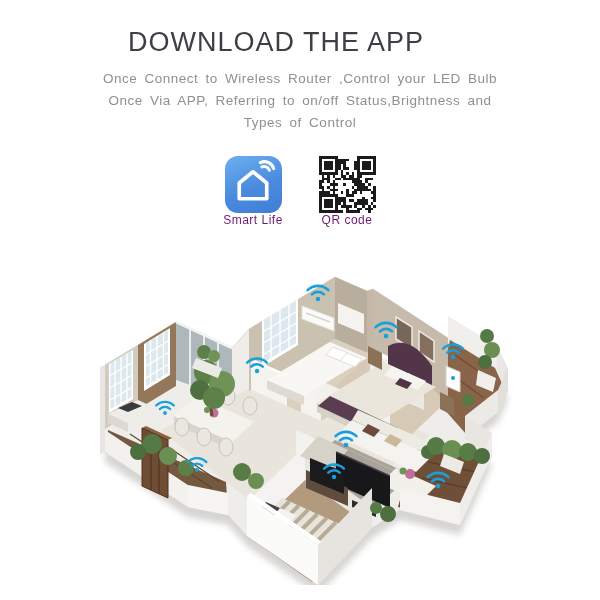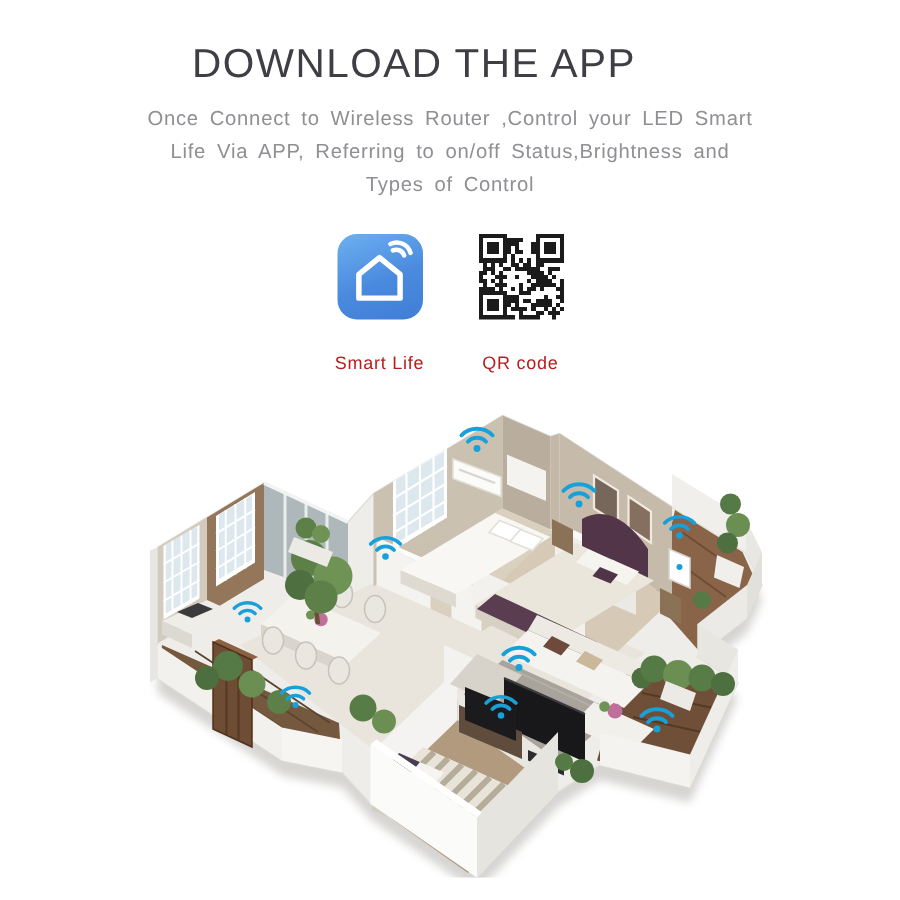--- a/index.html
+++ b/index.html
@@ -10,33 +10,33 @@
   .desc{position:absolute;top:68px;left:0;width:600px;text-align:center;
         font-size:13.5px;line-height:22px;letter-spacing:.5px;word-spacing:3px;color:#8f8f94;}
   .desc span{display:block;}
   .icons-row{position:absolute;top:156px;left:0;width:600px;display:flex;
              justify-content:center;align-items:flex-start;gap:18px;}
   .app-block{width:76px;display:flex;flex-direction:column;align-items:center;}
   .app-icon{width:57px;height:57px;border-radius:13px;
             background:linear-gradient(160deg,#6cb0f0 0%,#4a8ade 55%,#3f7ed5 100%);
             display:flex;align-items:center;justify-content:center;}
   .qr-box{width:57px;height:57px;background:#fff;display:flex;align-items:center;justify-content:center;}
-  .app-label{margin-top:22px;font-size:12px;letter-spacing:.5px;color:#b91c1c;text-align:center;white-space:nowrap;}
+  .app-label{margin-top:0;font-size:12px;letter-spacing:.5px;color:#701a75;text-align:center;white-space:nowrap;}
   .floorplan{position:absolute;left:60px;top:255px;}
 </style>
 </head>
 <body>
 
 <div class="page">
 
   <div class="title">DOWNLOAD THE APP</div>
 
   <div class="desc">
-    <span>Once Connect to Wireless Router ,Control your LED Smart</span>
-    <span>Life Via APP, Referring to on/off Status,Brightness and</span>
+    <span>Once Connect to Wireless Router ,Control your LED Bulb</span>
+    <span>Once Via APP, Referring to on/off Status,Brightness and</span>
     <span>Types of Control</span>
   </div>
 
   <div class="icons-row">
     <div class="app-block">
       <div class="app-icon">
         <svg width="57" height="57" viewBox="0 0 56 56">
           <path d="M14,42 L14,26.5 L27.5,15.5 L41,26.5 L41,42 Z" fill="none" stroke="#ffffff" stroke-width="3.6" stroke-linejoin="round" stroke-linecap="round"></path>
           <g transform="translate(41,10) rotate(24)" stroke="#ffffff" stroke-width="3" fill="none" stroke-linecap="round">
             <path d="M -4.0,2.6 A 5.4,5.4 0 0 1 4.0,2.6"></path>

